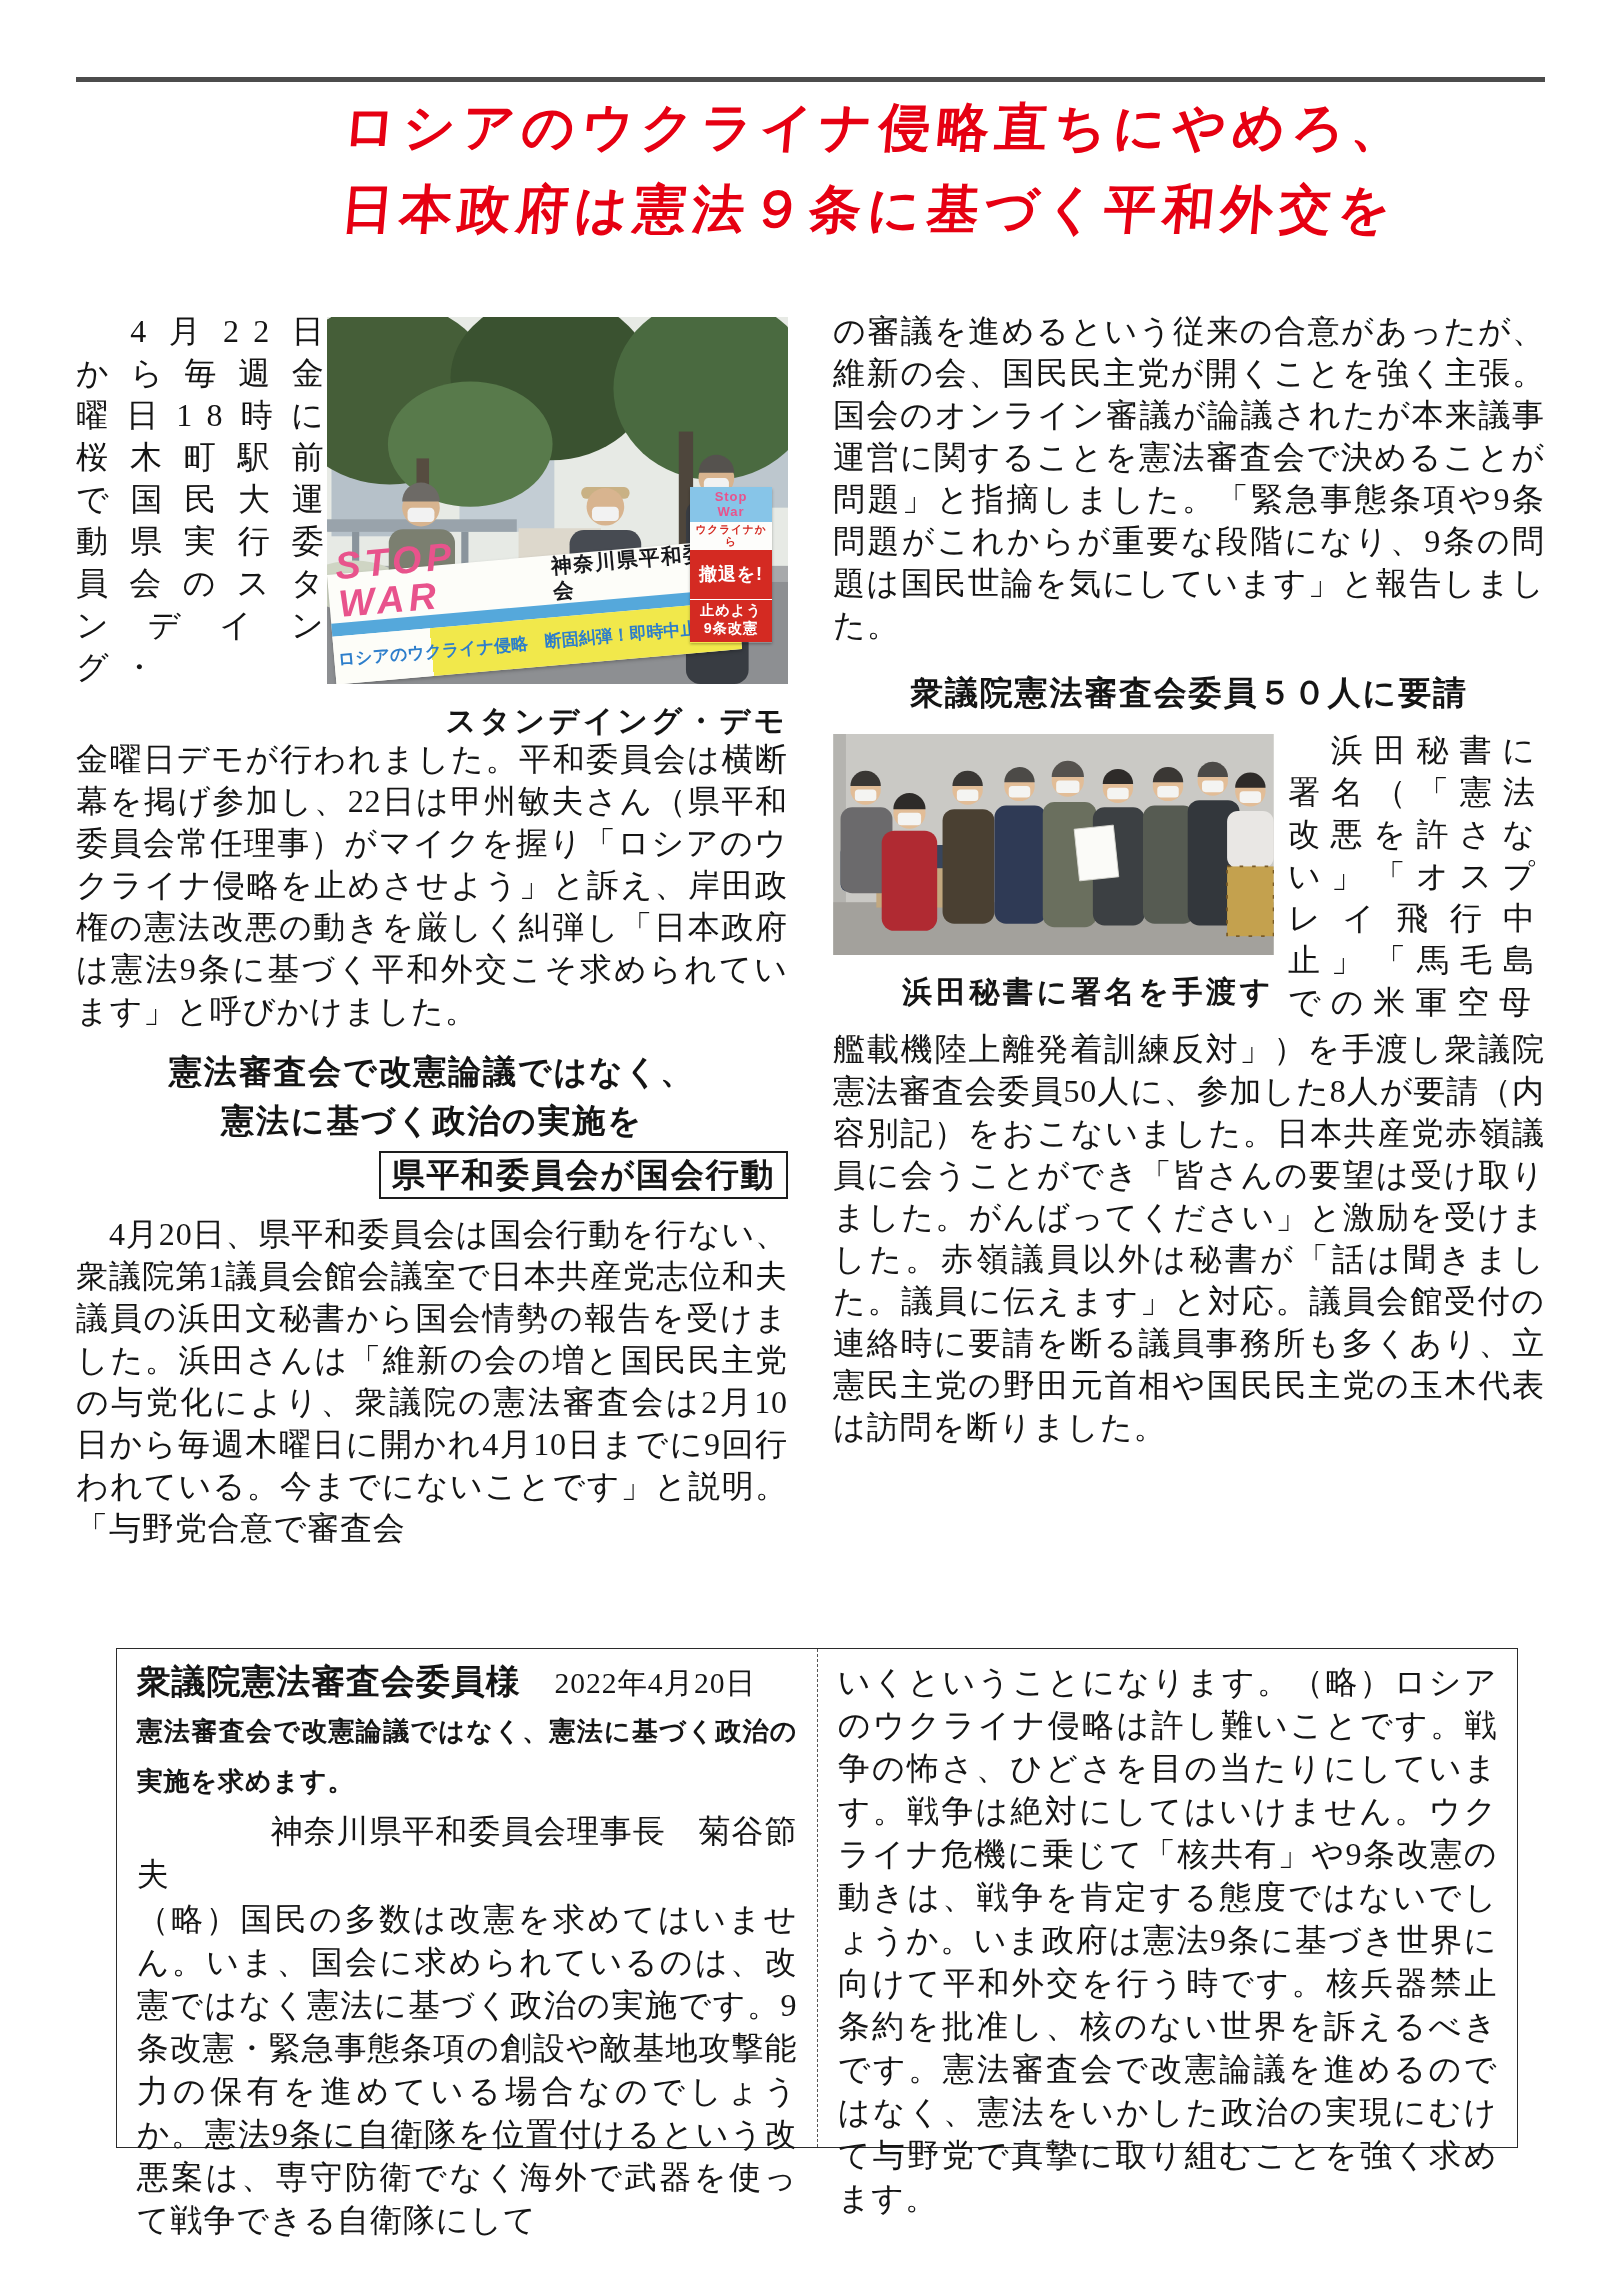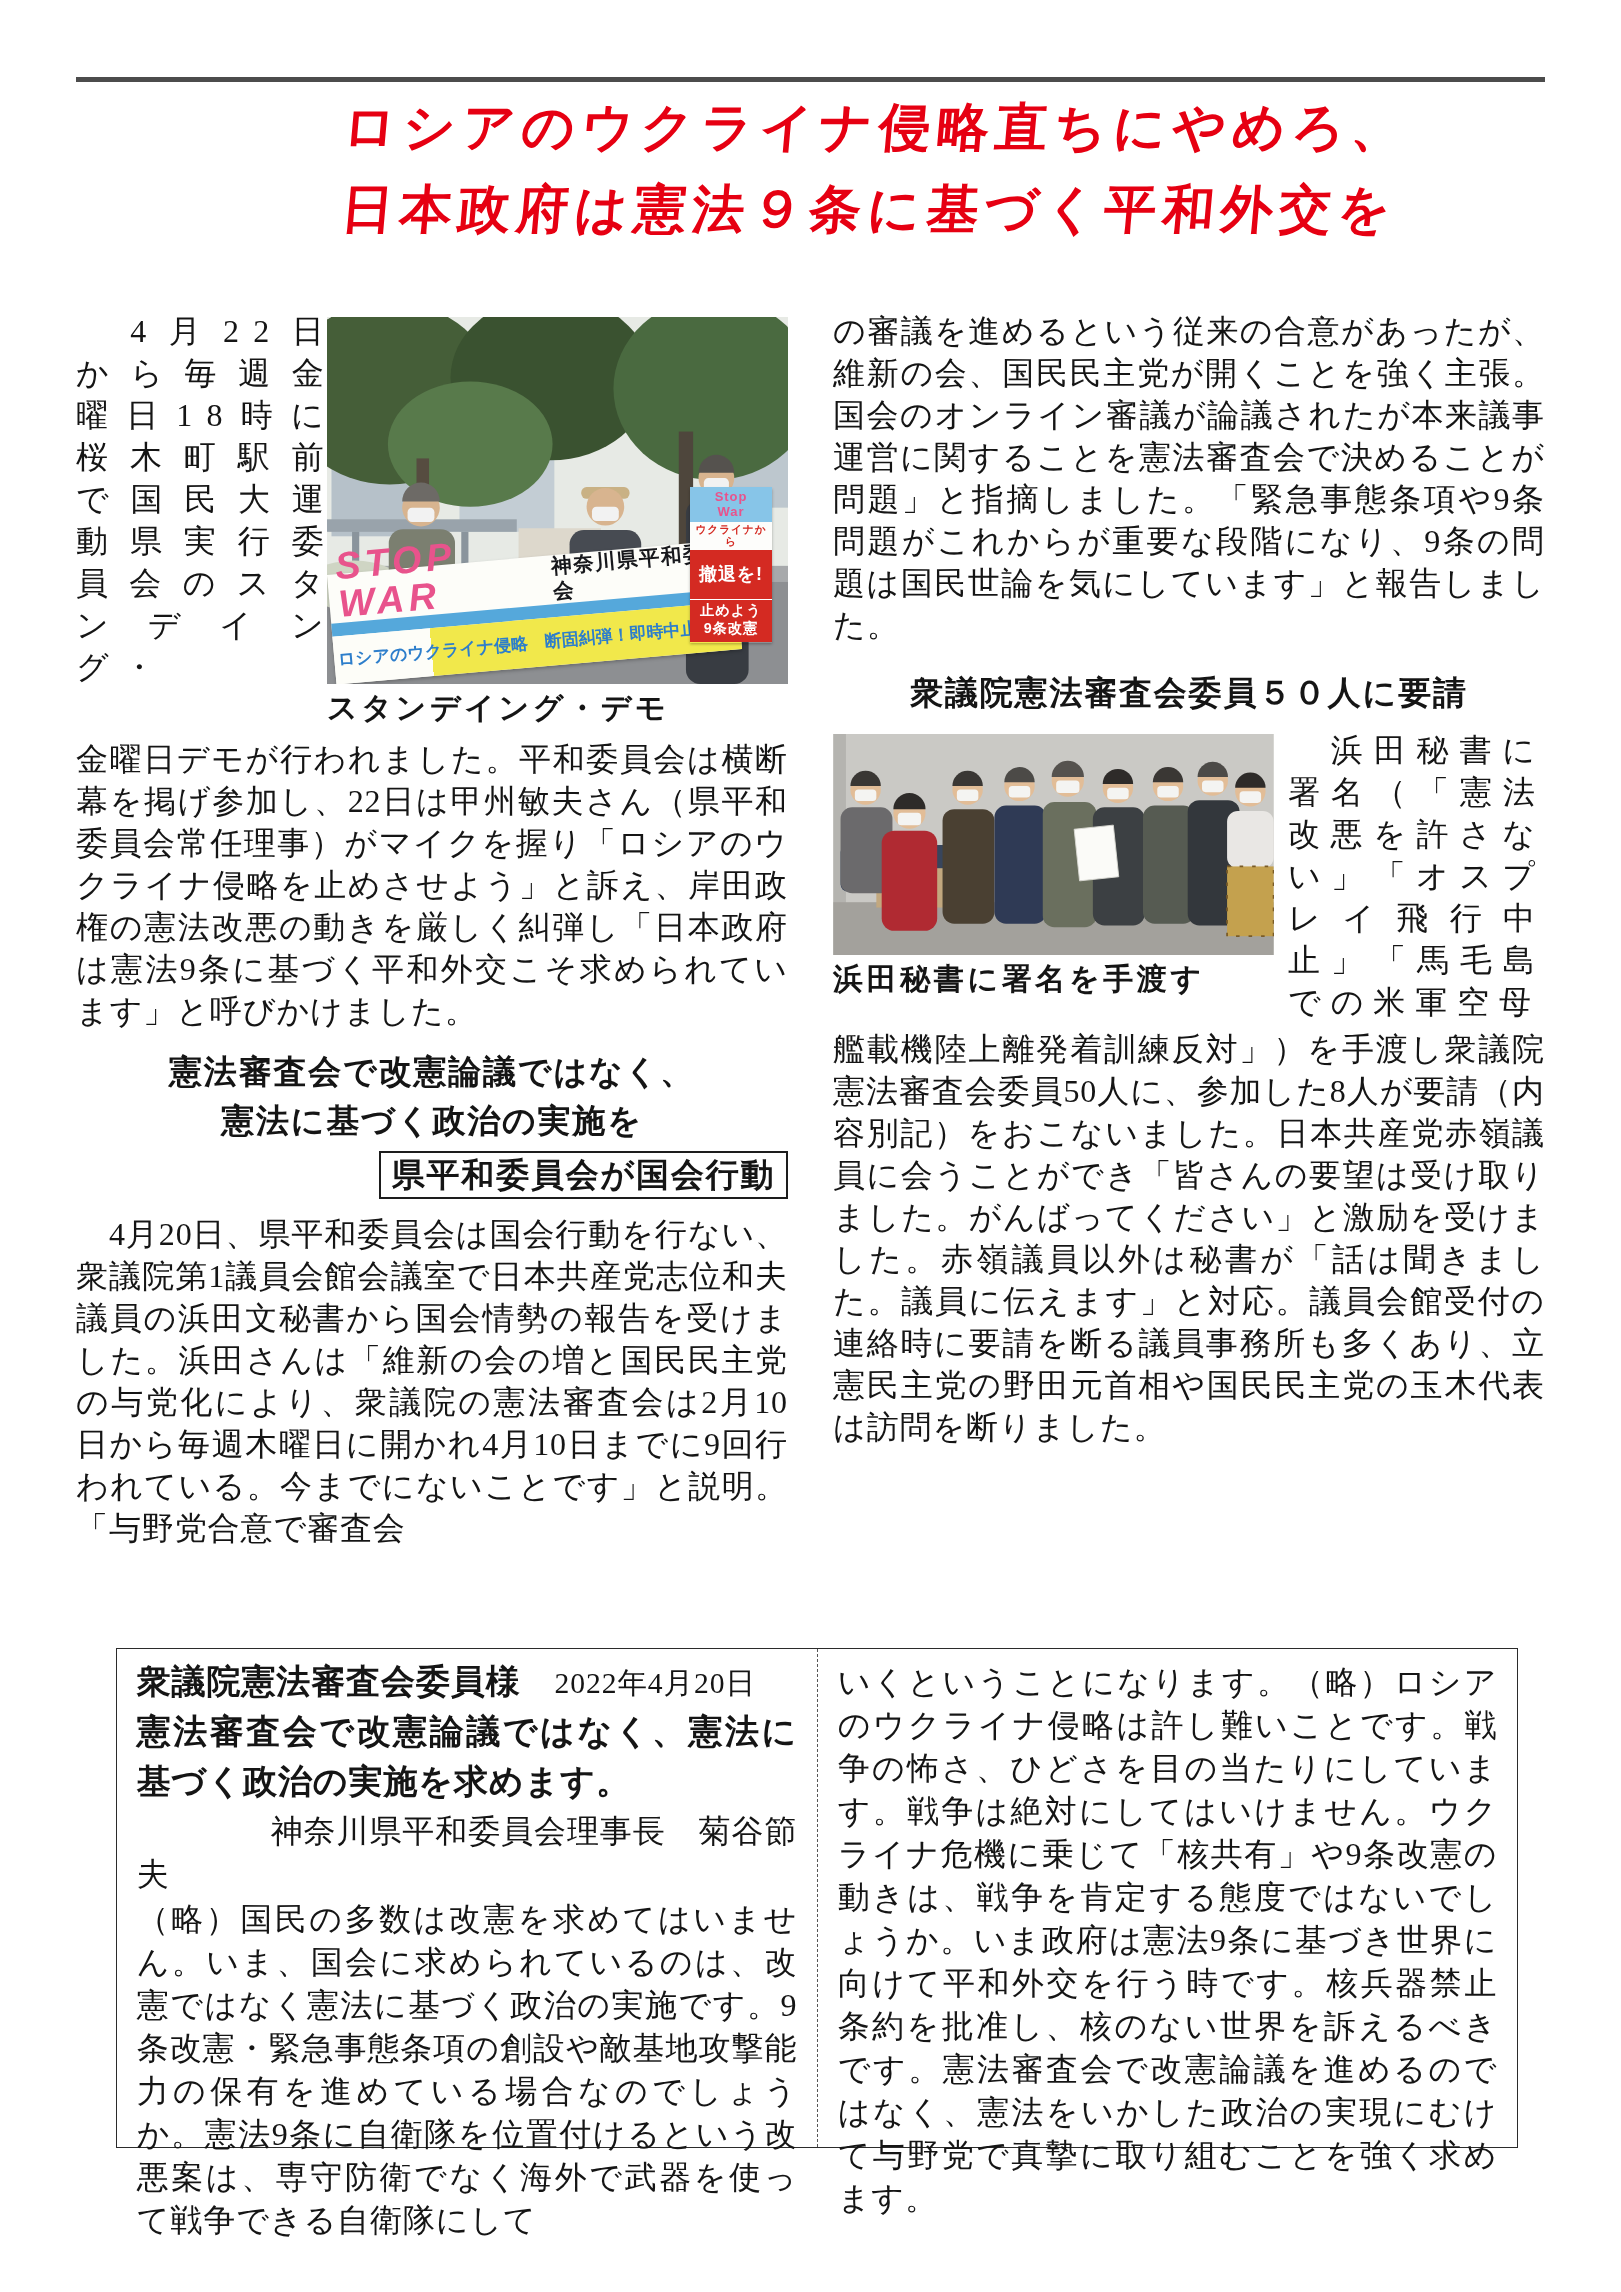--- a/index.html
+++ b/index.html
@@ -35,21 +35,21 @@
   .intro-row{position:relative;height:428px;}
   .intro-text{width:262px;height:100%;letter-spacing:14.3px;}
   figure.photo{margin:0;}
   .photo1-fig{position:absolute;top:7.2px;right:0;width:461px;}
   .photo2-fig{position:absolute;top:5.4px;left:0;width:441px;}
   .photo-frame{position:relative;overflow:hidden;background:#e7eae5;display:block;}
   .photo1-frame{width:461px;height:367px;}
   .photo2-frame{width:441px;height:221px;}
   .photo-cap{
     font-family:"Liberation Sans",sans-serif;font-weight:bold;font-size:30px;
-    text-align:left;margin-top:6px;line-height:1.2;letter-spacing:3.6px;
+    text-align:right;margin-top:19px;line-height:1.2;letter-spacing:3.6px;
   }
   .subhead{
     font-family:"Liberation Sans",sans-serif;font-weight:bold;font-size:33px;
     text-align:center;line-height:47px;margin:16px 0 1.8px 0;letter-spacing:1.8px;
   }
   .subhead-box-row{text-align:right;margin:7.2px 0 14.3px 0;}
   .boxed-subhead{
     display:inline-block;border:2.7px solid #1d1d1d;padding:0.9px 10.7px;
     font-family:"Liberation Sans",sans-serif;font-weight:bold;font-size:33px;letter-spacing:1.8px;
   }
@@ -86,21 +86,21 @@
     position:absolute;left:116px;top:1648px;width:1402px;height:500px;
     border:1.8px solid #2b2b2b;box-sizing:border-box;display:flex;
     font-size:32px;line-height:43px;text-align:justify;text-justify:inter-character;letter-spacing:0.9px;
   }
   .box-col{width:50%;box-sizing:border-box;padding:10.7px 19.7px 0 19.7px;}
   .box-col.right{border-left:1.8px dashed #555;}
   .box-title-row{display:flex;align-items:baseline;gap:23px;white-space:nowrap;}
   .box-to{font-family:"Liberation Sans",sans-serif;font-weight:bold;font-size:34px;letter-spacing:0.9px;}
   .box-date{font-size:29.6px;margin-left:11px;}
   .box-head{
-    font-family:"Liberation Sans",sans-serif;font-weight:bold;font-size:34px;
+    font-family:"Liberation Sans",sans-serif;font-weight:bold;font-size:26px;
     line-height:50px;letter-spacing:0.9px;margin:1.8px 0 0 0;
   }
   .box-sign{text-indent:134px;margin:3.6px 0 0 0;}
   .box-body{margin:1.8px 0 0 0;}
 </style>
 </head>
 <body>
 
 <div class="page">
 

